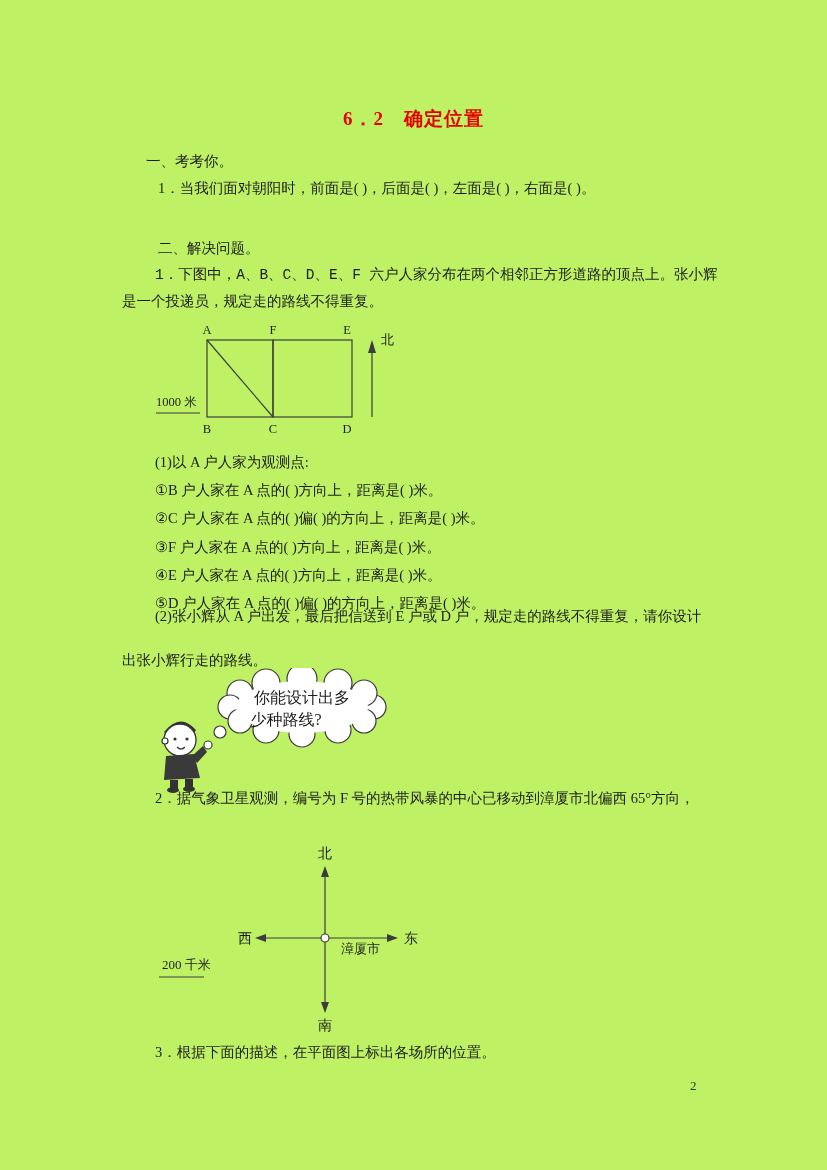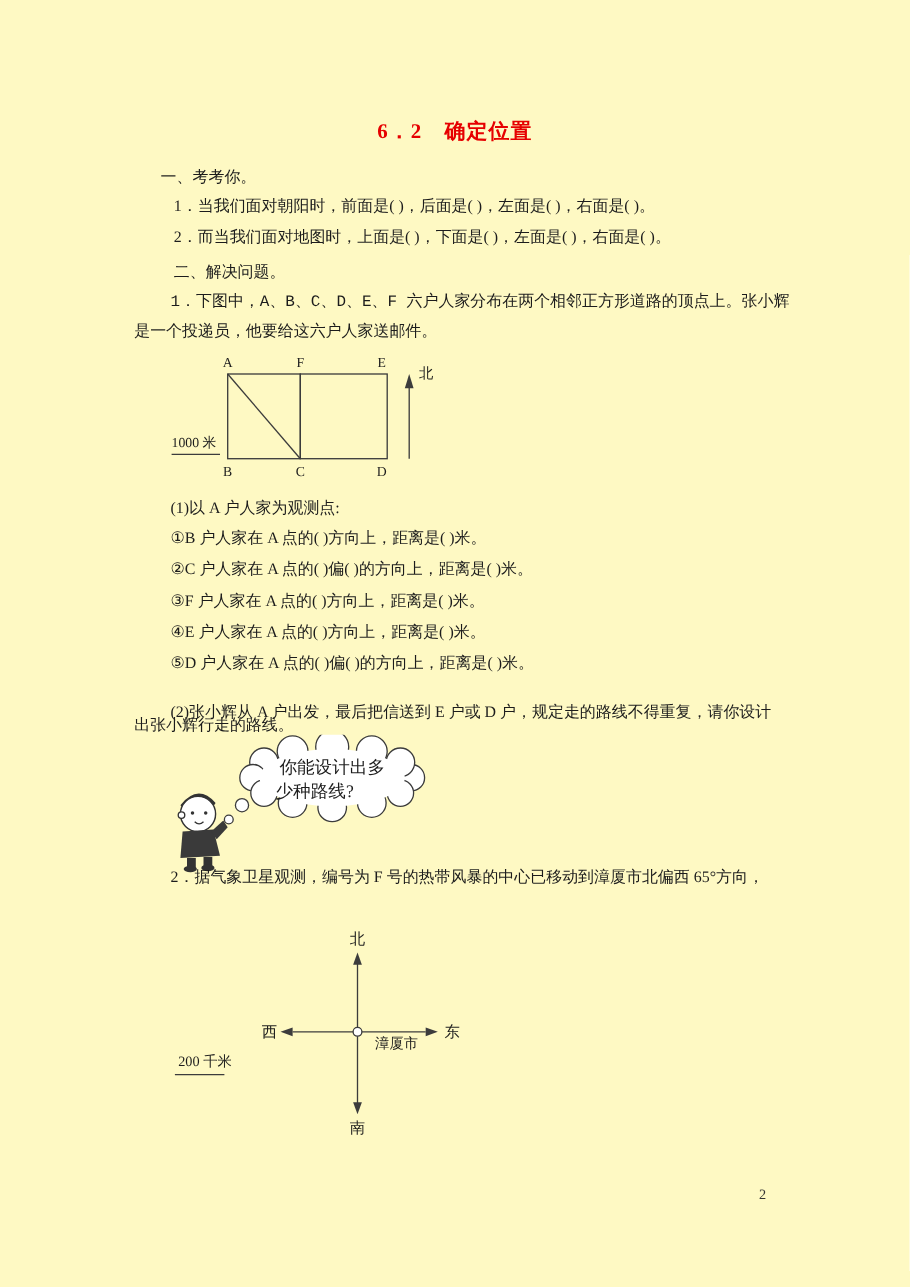--- a/index.html
+++ b/index.html
@@ -2,21 +2,21 @@
 <html><head>
 <meta charset="utf-8">
 <title>Worksheet</title>
 <style>
   * { margin:0; padding:0; box-sizing:border-box; }
   html,body { background:#ffffff; }
   .page {
     position:relative;
     width:827px; height:1170px;
     margin:0 auto;
-    background:#fef9c3;
+    background:#bef264;
     font-family:"Liberation Serif","DejaVu Serif",serif;
     color:#1c1c1c;
     overflow:hidden;
   }
   .abs { position:absolute; white-space:nowrap; font-size:14.5px; line-height:20px; }
   .bold { font-weight:normal; }
   .title {
     position:absolute; top:106px; left:0; width:100%;
     text-align:center; font-size:19px; font-weight:bold;
     color:#e60000; letter-spacing:1px;
@@ -27,25 +27,24 @@
 </style>
 </head>
 <body>
 
 <div class="page">
 
   <div class="title">6．2　确定位置</div>
 
   <div class="abs bold" style="left:146px; top:151px;">一、考考你。</div>
   <div class="abs" style="left:158px; top:178px;">1．当我们面对朝阳时，前面是( )，后面是( )，左面是( )，右面是( )。</div>
-  <div class="abs" style="left:158px; top:206px;">2．而当我们面对地图时，上面是( )，下面是( )，左面是( )，右面是( )。</div>
 
   <div class="abs bold" style="left:158px; top:238px;">二、解决问题。</div>
   <div class="abs" style="left:155px; top:265px;font-family:Liberation Mono, monospace;">1．下图中，A、B、C、D、E、F 六户人家分布在两个相邻正方形道路的顶点上。张小辉</div>
-  <div class="abs" style="left:122px; top:291px;">是一个投递员，他要给这六户人家送邮件。</div>
+  <div class="abs" style="left:122px; top:291px;">是一个投递员，规定走的路线不得重复。</div>
 
   <svg class="fig" style="left:150px; top:318px;" width="285" height="122" viewBox="0 0 285 122">
     <text x="57" y="16" text-anchor="middle" font-size="12.5">A</text>
     <text x="123" y="16" text-anchor="middle" font-size="12.5">F</text>
     <text x="197" y="16" text-anchor="middle" font-size="12.5">E</text>
     <rect x="57" y="22" width="66" height="77" fill="none" stroke="#3c3c3c" stroke-width="1.2"></rect>
     <rect x="123" y="22" width="79" height="77" fill="none" stroke="#3c3c3c" stroke-width="1.2"></rect>
     <line x1="57" y1="22" x2="123" y2="99" stroke="#3c3c3c" stroke-width="1.2"></line>
     <text x="57" y="115" text-anchor="middle" font-size="12.5">B</text>
     <text x="123" y="115" text-anchor="middle" font-size="12.5">C</text>
@@ -57,21 +56,21 @@
     <text x="231" y="26" font-size="13">北</text>
   </svg>
 
   <div class="abs" style="left:155px; top:452px;">(1)以 A 户人家为观测点:</div>
   <div class="abs" style="left:155px; top:480px;">①B 户人家在 A 点的( )方向上，距离是( )米。</div>
   <div class="abs" style="left:155px; top:508px;">②C 户人家在 A 点的( )偏( )的方向上，距离是( )米。</div>
   <div class="abs" style="left:155px; top:537px;">③F 户人家在 A 点的( )方向上，距离是( )米。</div>
   <div class="abs" style="left:155px; top:565px;">④E 户人家在 A 点的( )方向上，距离是( )米。</div>
   <div class="abs" style="left:155px; top:593px;">⑤D 户人家在 A 点的( )偏( )的方向上，距离是( )米。</div>
 
-  <div class="abs" style="left:155px; top:638px;">(2)张小辉从 A 户出发，最后把信送到 E 户或 D 户，规定走的路线不得重复，请你设计</div>
+  <div class="abs" style="left:155px; top:606px;">(2)张小辉从 A 户出发，最后把信送到 E 户或 D 户，规定走的路线不得重复，请你设计</div>
   <div class="abs" style="left:122px; top:650px;">出张小辉行走的路线。</div>
 
   <svg class="fig" style="left:148px; top:668px;" width="280" height="128" viewBox="0 0 280 128">
 
     <g stroke="#3c3c3c" stroke-width="1.2" fill="#ffffff">
       <circle cx="226" cy="39" r="12"></circle>
       <circle cx="216" cy="25" r="13"></circle>
       <circle cx="190" cy="15" r="14"></circle>
       <circle cx="154" cy="11" r="15"></circle>
       <circle cx="118" cy="15" r="14"></circle>
@@ -118,16 +117,17 @@
     <circle cx="185" cy="98" r="4" fill="#ffffff" stroke="#3c3c3c" stroke-width="1.2"></circle>
     <text x="185" y="18" text-anchor="middle" font-size="14">北</text>
     <text x="185" y="190" text-anchor="middle" font-size="14">南</text>
     <text x="112" y="103" text-anchor="end" font-size="14">西</text>
     <text x="264" y="103" font-size="14">东</text>
     <text x="201" y="113" font-size="13">漳厦市</text>
     <text x="22" y="129" font-size="13">200 千米</text>
     <line x1="19" y1="137" x2="64" y2="137" stroke="#3c3c3c" stroke-width="1.2"></line>
   </svg>
 
+  <div class="abs" style="left:155px; top:1042px;">3．根据下面的描述，在平面图上标出各场所的位置。</div>
 
   <div class="pagenum" style="left:690px; top:1078px;">2</div>
 
 </div>
 
 </body></html>

